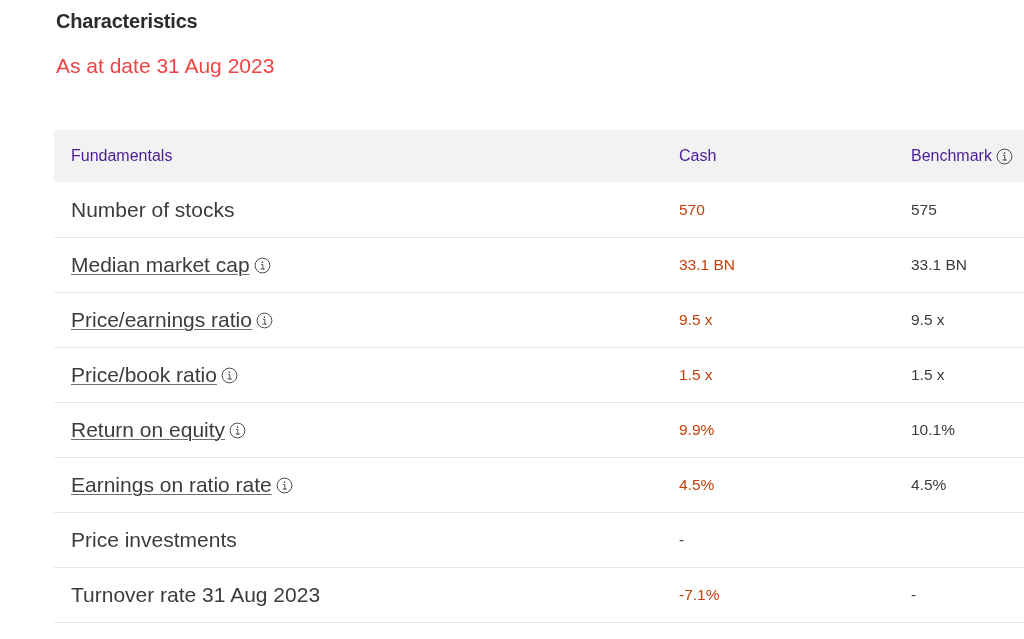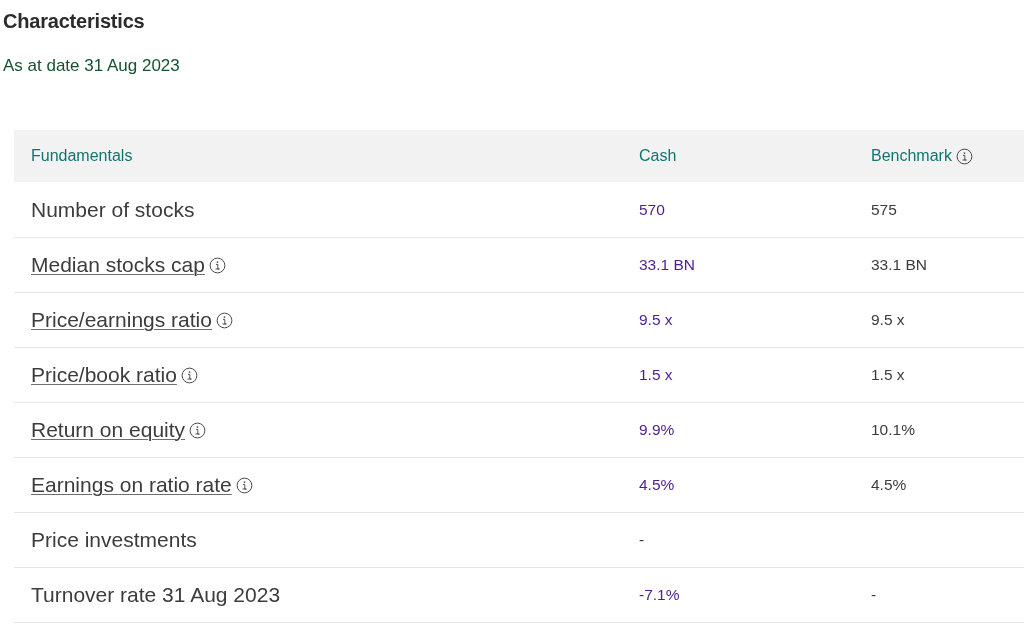--- a/index.html
+++ b/index.html
@@ -14,38 +14,39 @@
     font-family: "Liberation Sans", sans-serif;
     color: #333333;
     -webkit-font-smoothing: antialiased;
   }
 
   .page {
     position: relative;
     width: 952px;
     height: 639px;
     box-sizing: border-box;
-    padding-left: 3px;
+    padding-left: 16px;
+    margin-left: 40px;
   }
 
   .page-title {
     margin: 0;
     padding-top: 8px;
     font-size: 20px;
     font-weight: bold;
     letter-spacing: -0.2px;
     color: #2b2b2b;
     line-height: 26px;
   }
 
   .as-at-date {
     margin: 0;
     padding-top: 22px;
-    font-size: 17px;
-    color: #14532d;
+    font-size: 21px;
+    color: #ef4444;
     line-height: 20px;
   }
 
   
   .char-table {
     position: absolute;
     left: 14px;
     top: 130px;
     right: -36px;      
     width: 1046px;
@@ -83,35 +84,35 @@
     display: flex;
     align-items: center;
     font-size: 21px;
     color: #3c3c3c;
   }
   .cell-fund {
     flex: 0 0 232px;
     padding-left: 14px;
     box-sizing: border-box;
     font-size: 15.5px;
-    color: #4c1d95;
+    color: #c2410c;
   }
   .cell-bench {
     flex: 1 1 auto;
     padding-left: 14px;
     box-sizing: border-box;
     font-size: 15.5px;
     color: #3c3c3c;
   }
 
   .thead .cell-label,
   .thead .cell-fund,
   .thead .cell-bench {
     font-size: 16px;
-    color: #0f766e;
+    color: #4c1d95;
     font-weight: normal;
   }
   .thead .cell-bench {
     display: flex;
     align-items: center;
   }
 
   .label-text.is-linked {
     text-decoration: underline;
     text-underline-offset: 2px;
@@ -167,21 +168,21 @@
     <div class="tbody" id="tbody">
         <div class="trow">
           <div class="cell-label">
             <span class="label-text">Number of stocks</span>
           </div>
           <div class="cell-fund">570</div>
           <div class="cell-bench">575</div>
         </div>
         <div class="trow">
           <div class="cell-label">
-            <span class="label-text is-linked">Median stocks cap</span>
+            <span class="label-text is-linked">Median market cap</span>
             <span class="info-icon">
               <svg width="17" height="17" viewBox="0 0 17 17" aria-hidden="true">
                 <circle cx="8.5" cy="8.5" r="7.4" fill="none" stroke="#4a4a4a" stroke-width="1"></circle>
                 <circle cx="8.5" cy="5.1" r="0.85" fill="#4a4a4a"></circle>
                 <path d="M7.5 7.4 h1.3 v4.6 h1.0 M7.0 12.0 h3.0" fill="none" stroke="#4a4a4a" stroke-width="0.95" stroke-linecap="square"></path>
               </svg>
             </span>
           </div>
           <div class="cell-fund">33.1 BN</div>
           <div class="cell-bench">33.1 BN</div>

